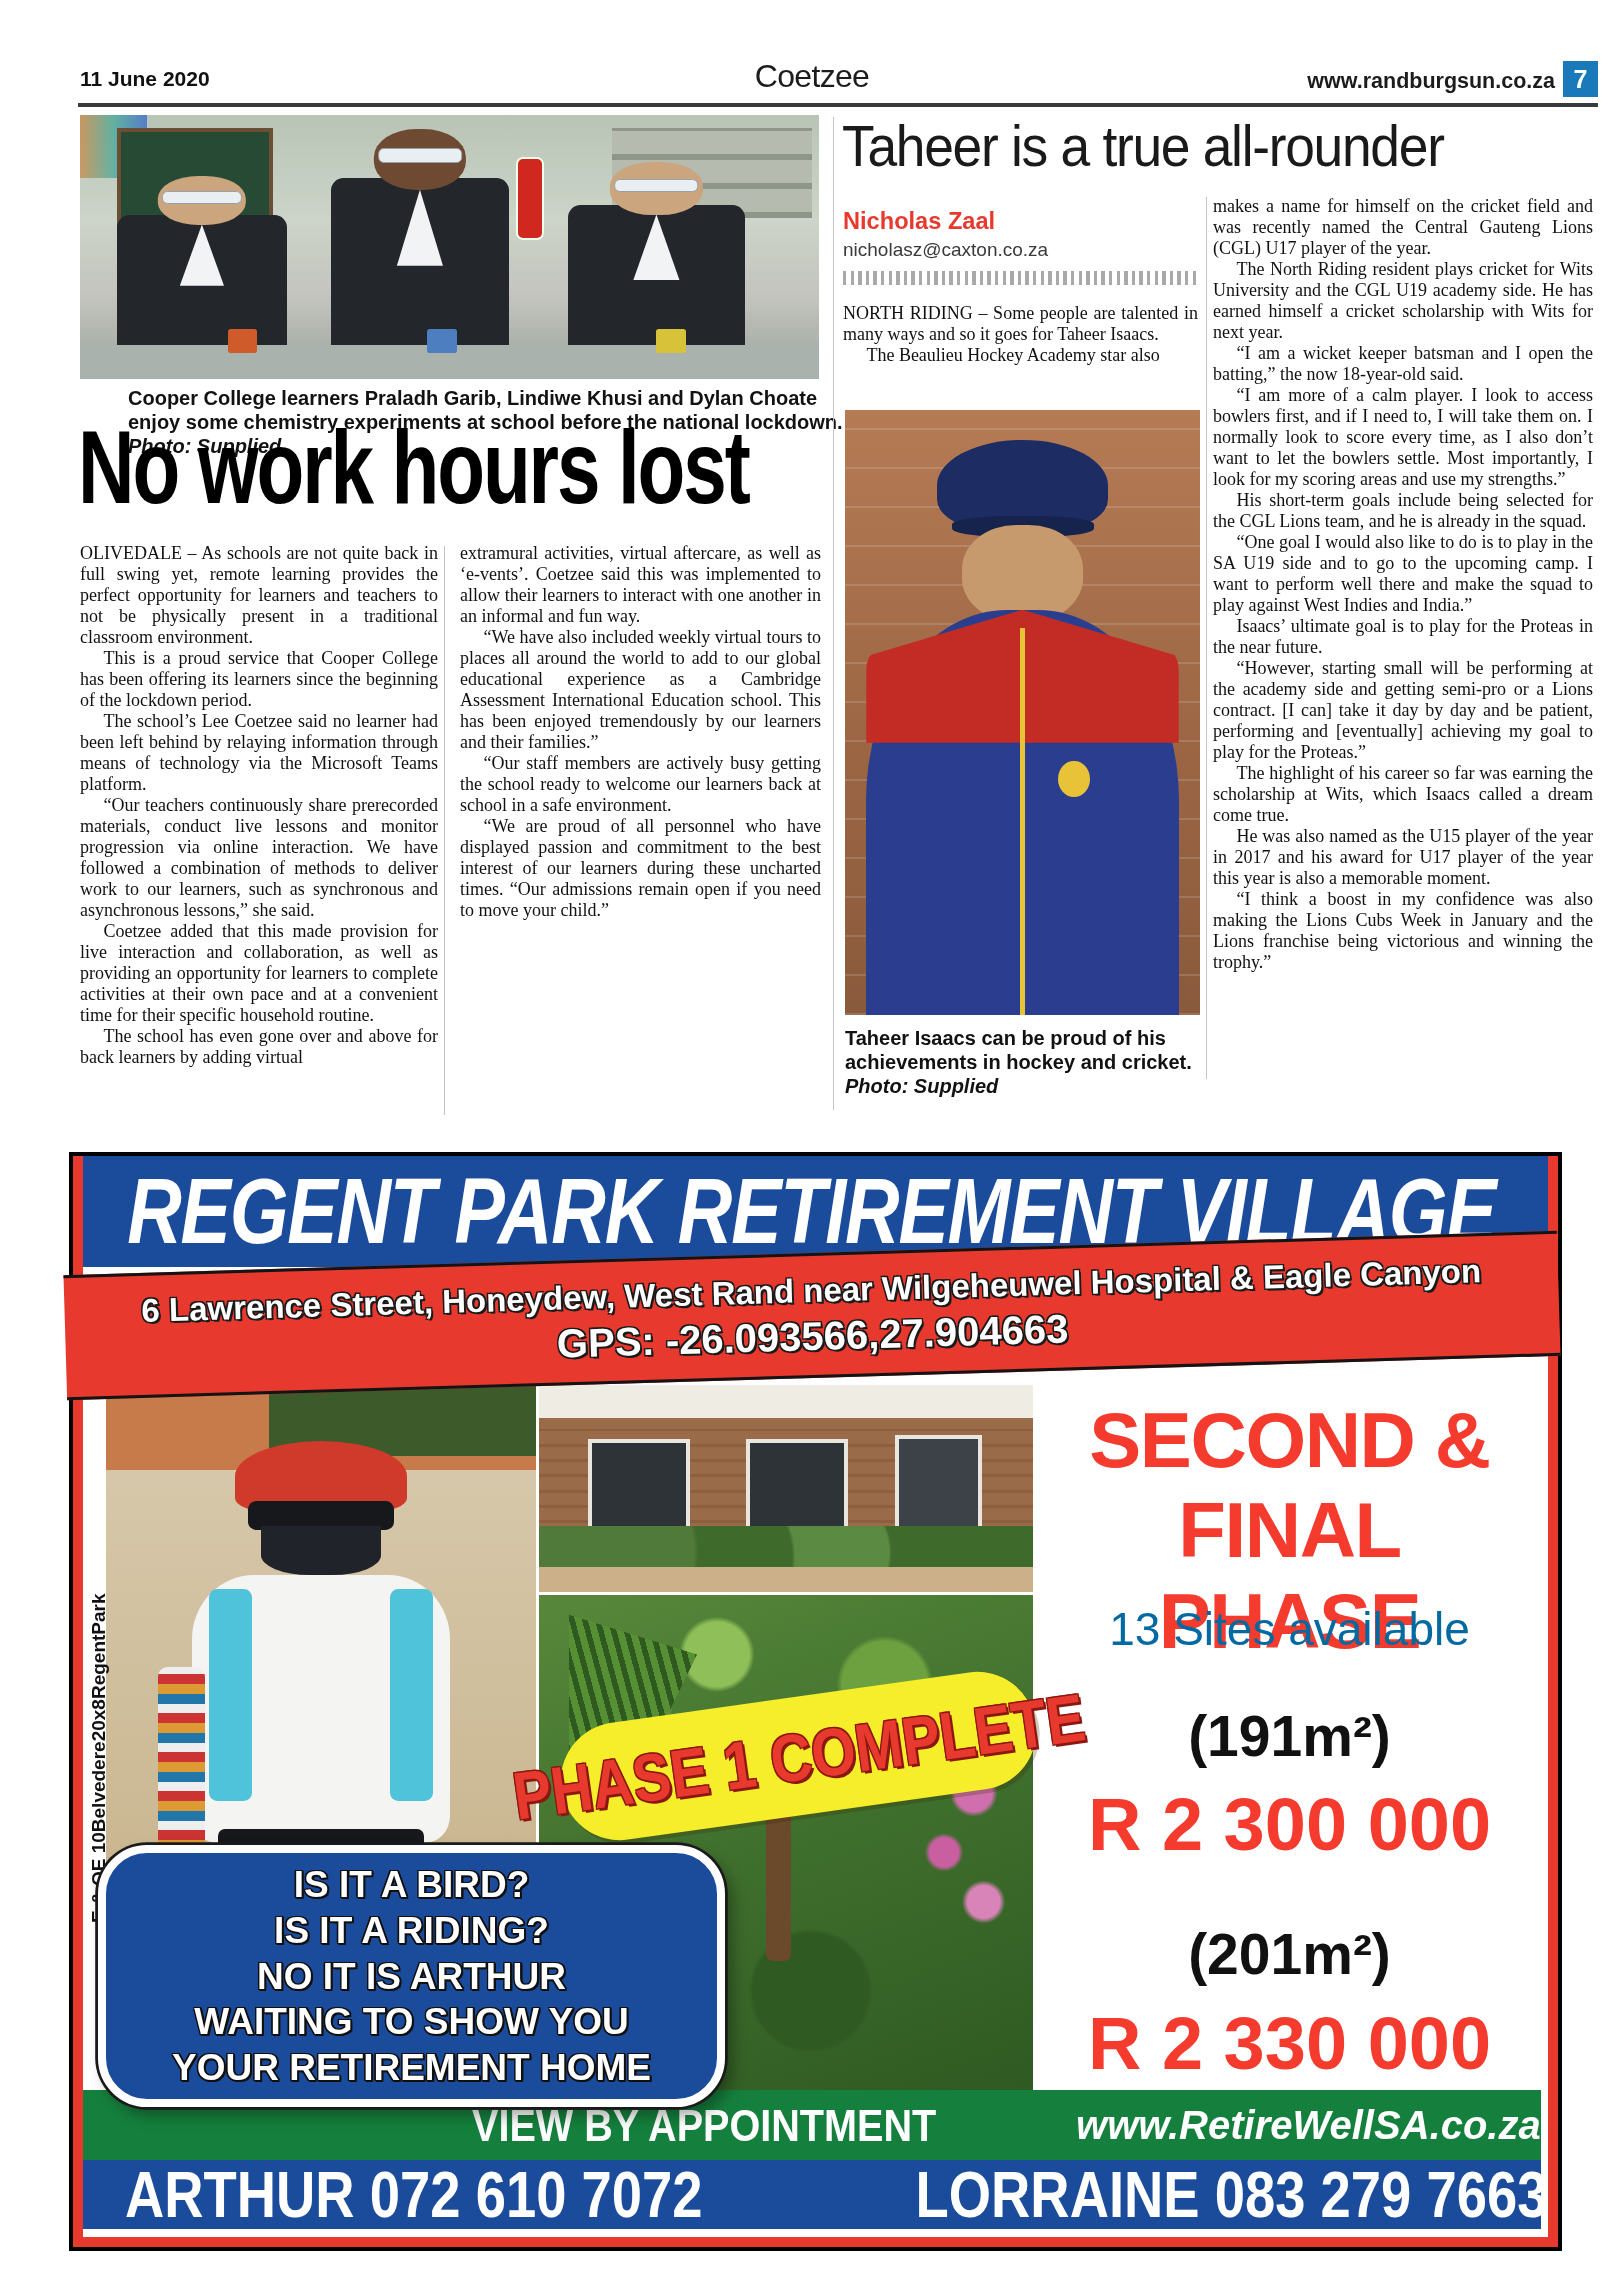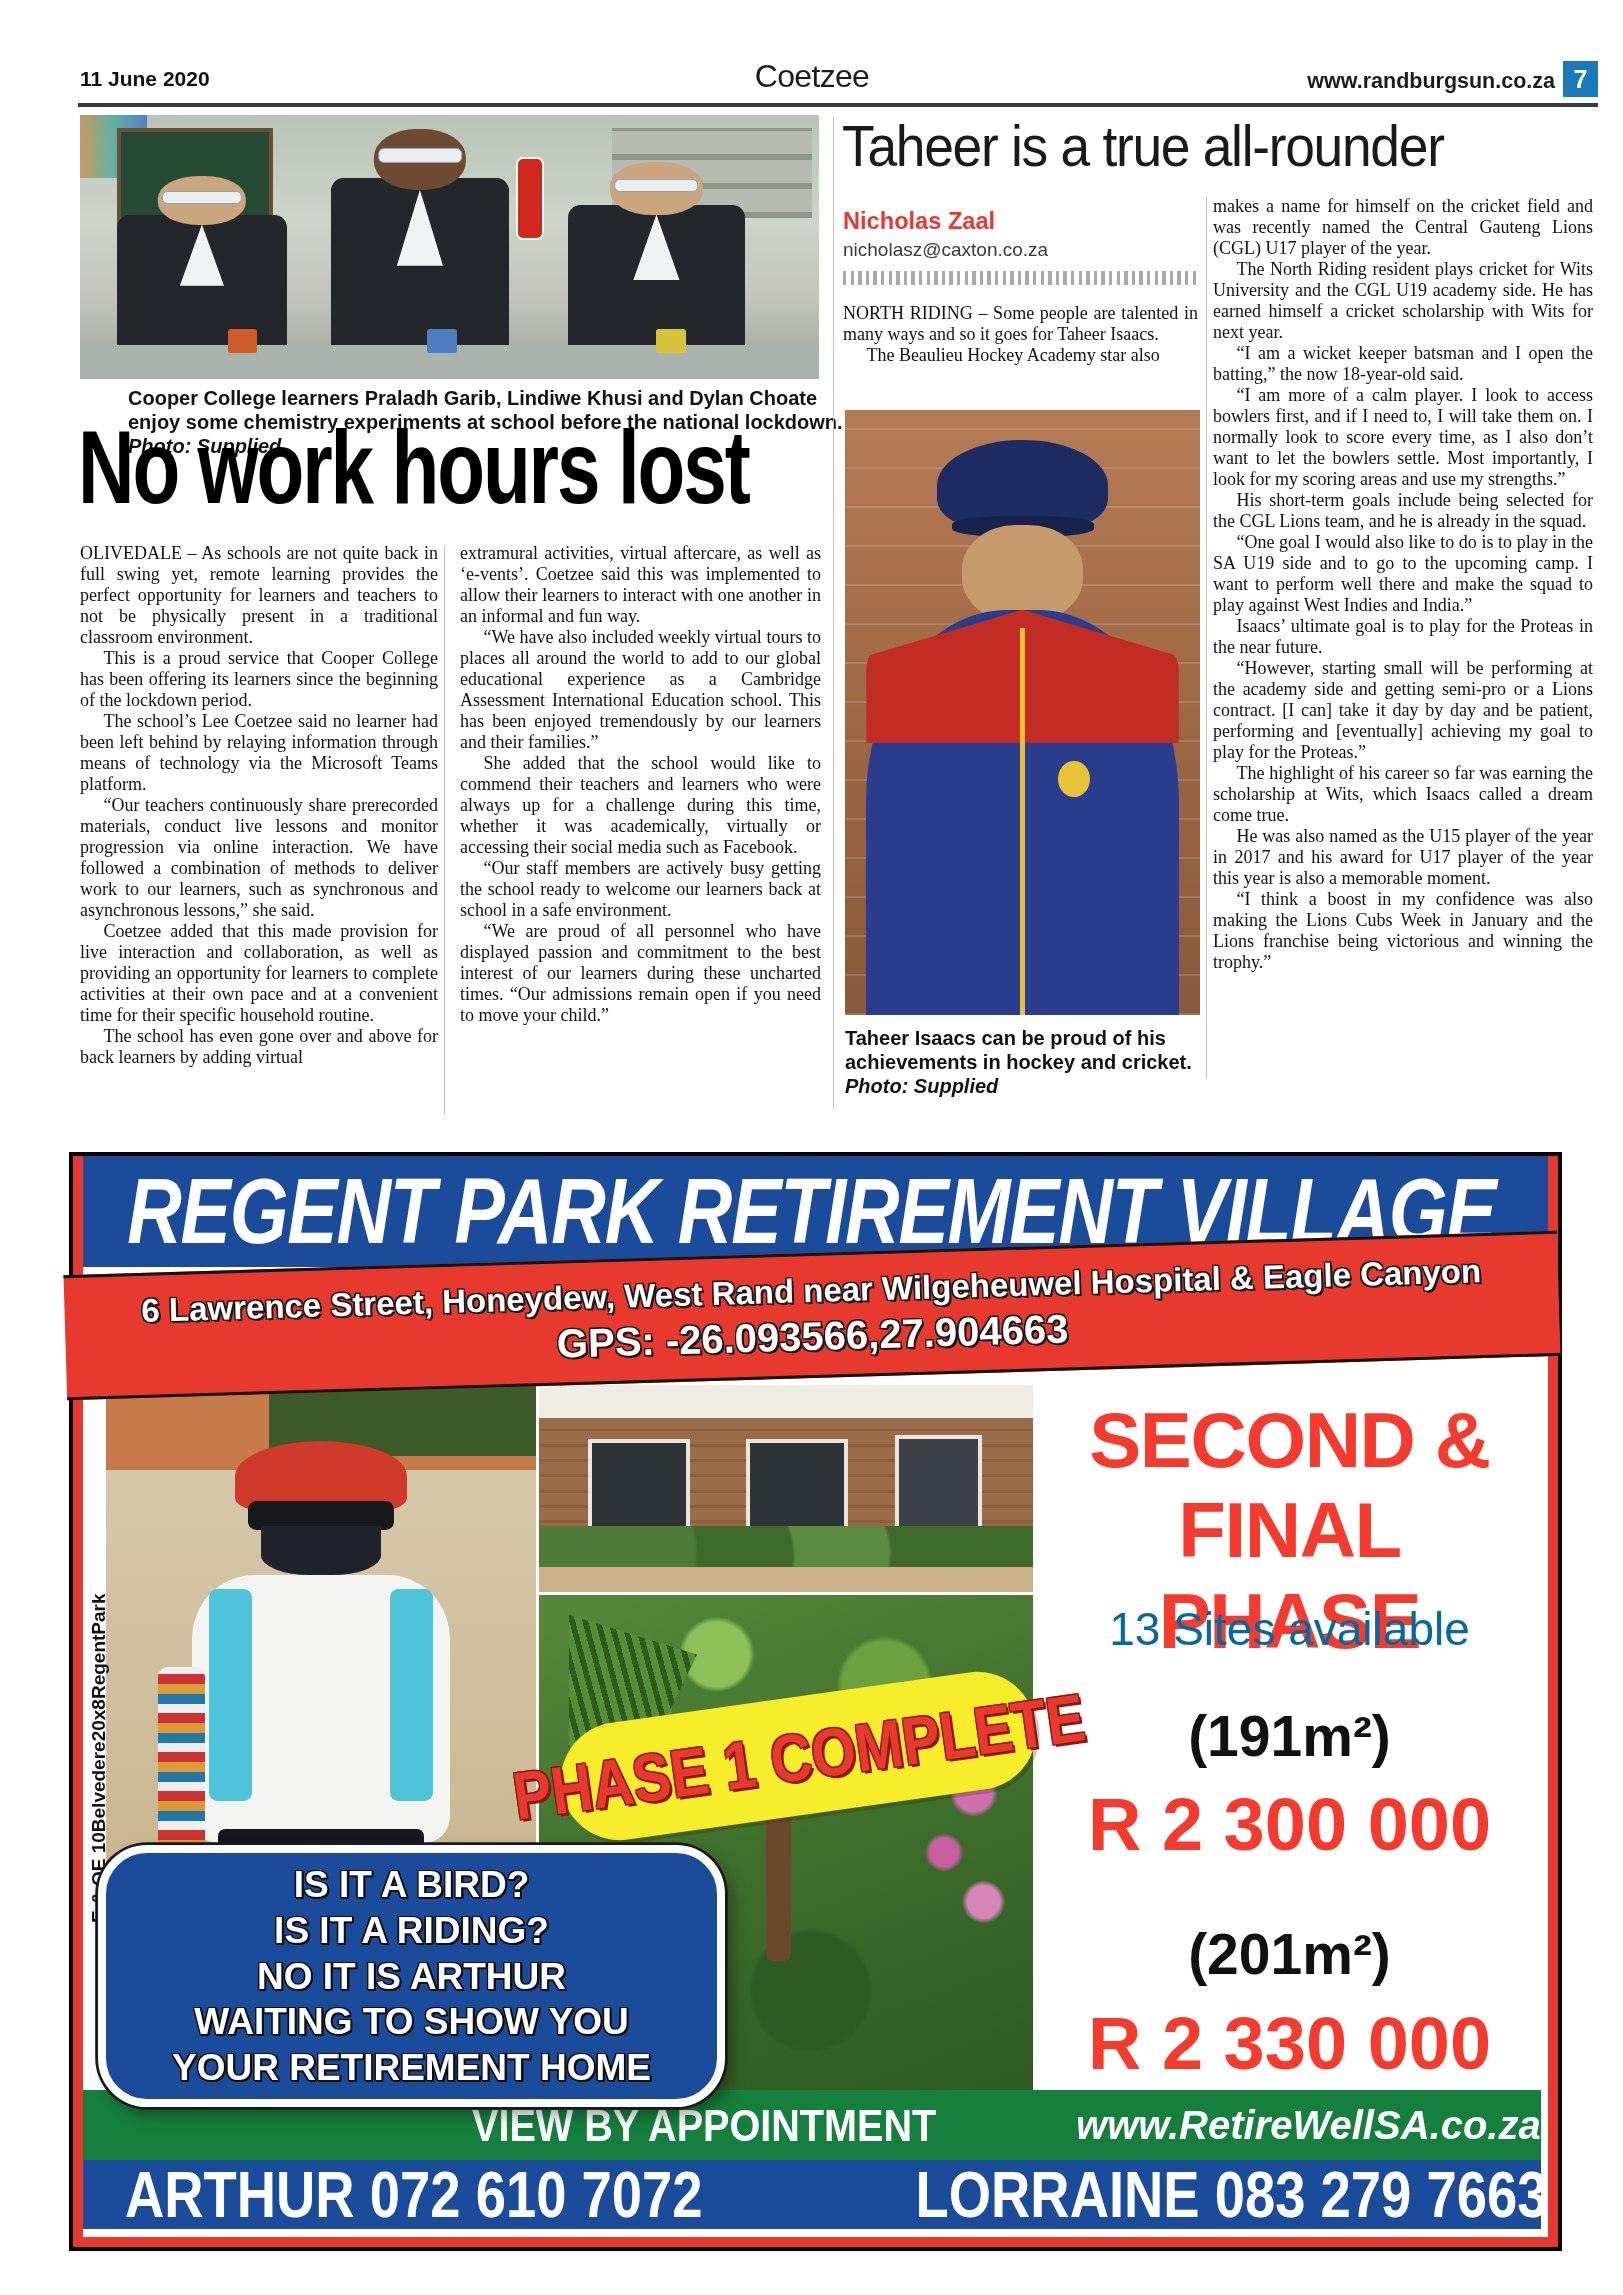--- a/index.html
+++ b/index.html
@@ -225,21 +225,20 @@
   <p>OLIVEDALE – As schools are not quite back in full swing yet, remote learning provides the perfect opportunity for learners and teachers to not be physically present in a traditional classroom environment.</p>
   <p>This is a proud service that Cooper College has been offering its learners since the beginning of the lockdown period.</p>
   <p>The school’s Lee Coetzee said no learner had been left behind by relaying information through means of technology via the Microsoft Teams platform.</p>
   <p>“Our teachers continuously share prerecorded materials, conduct live lessons and monitor progression via online interaction. We have followed a combination of methods to deliver work to our learners, such as synchronous and asynchronous lessons,” she said.</p>
   <p>Coetzee added that this made provision for live interaction and collaboration, as well as providing an opportunity for learners to complete activities at their own pace and at a convenient time for their specific household routine.</p>
   <p>The school has even gone over and above for back learners by adding virtual</p>
 </div>
 <div class="abs serif col2">
   <p>extramural activities, virtual aftercare, as well as ‘e-vents’. Coetzee said this was implemented to allow their learners to interact with one another in an informal and fun way.</p>
   <p>“We have also included weekly virtual tours to places all around the world to add to our global educational experience as a Cambridge Assessment International Education school. This has been enjoyed tremendously by our learners and their families.”</p>
-  <p>She added that the school would like to commend their teachers and learners who were always up for a challenge during this time, whether it was academically, virtually or accessing their social media such as Facebook.</p>
   <p>“Our staff members are actively busy getting the school ready to welcome our learners back at school in a safe environment.</p>
   <p>“We are proud of all personnel who have displayed passion and commitment to the best interest of our learners during these uncharted times. “Our admissions remain open if you need to move your child.”</p>
 </div>
 <div class="abs vrule rule-mid"></div>
 <div class="abs vrule rule-article"></div>
 <div class="abs vrule rule-right"></div>
 
 <div class="abs headline-right">
   <span>Taheer is a true all-rounder</span>
 </div>

